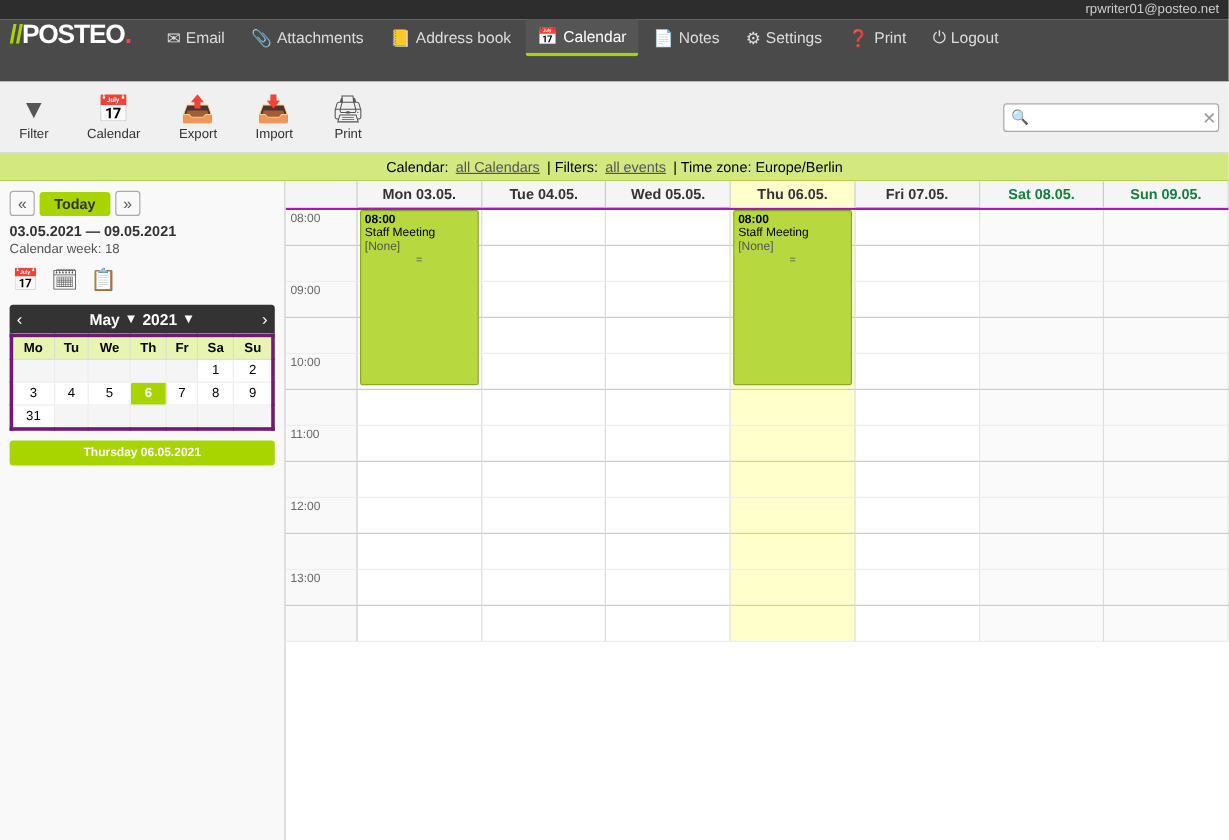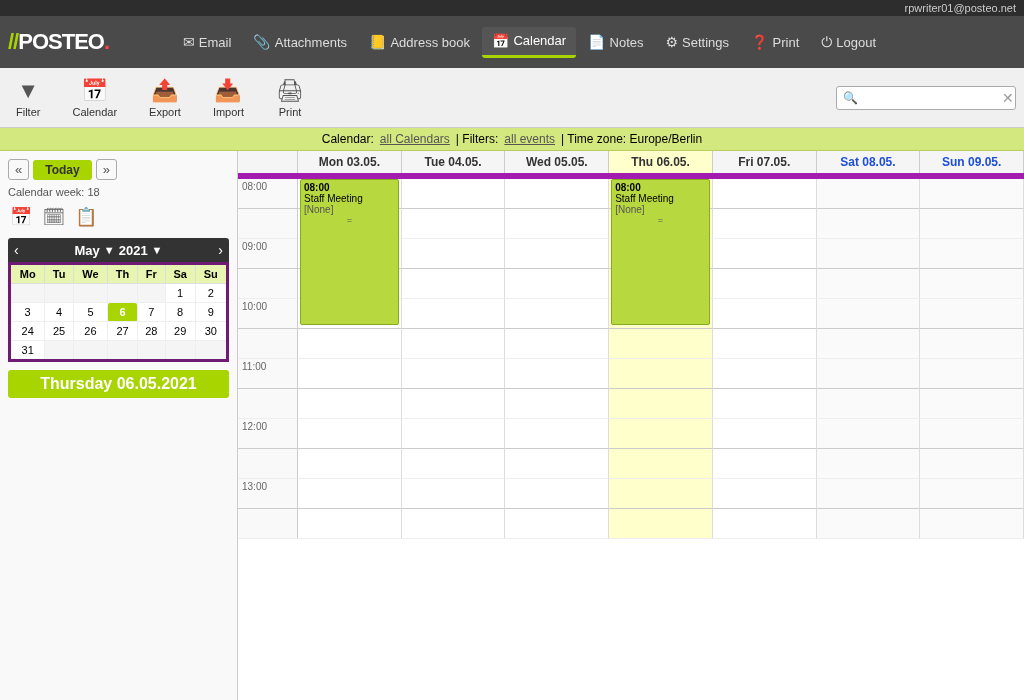--- a/index.html
+++ b/index.html
@@ -11,24 +11,23 @@
       color: #ccc;
       font-size: 11px;
       text-align: right;
       padding: 2px 8px;
     }
 
     
     #navbar {
       background: #4a4a4a;
       display: flex;
-      align-items: center;
+      align-items: flex-start;
       padding: 0 8px;
       height: 52px;
-      gap: 44px;
     }
     #logo {
       color: #fff;
       font-size: 22px;
       font-weight: bold;
       margin-right: 20px;
       letter-spacing: -1px;
     }
     #logo span { color: #a8d400; }
     #logo .dot { color: #ff4444; }
@@ -240,50 +239,50 @@
 
     
     #selected-date-bar {
       background: #a8d400;
       color: #fff;
       font-weight: bold;
       text-align: center;
       padding: 5px;
       border-radius: 3px;
       margin-top: 8px;
-      font-size: 16px;
+      font-size: 10px;
     }
 
     
     #cal-area {
       flex: 1;
       overflow: hidden;
       display: flex;
       flex-direction: column;
       position: relative;
     }
 
     
     #day-headers {
       display: grid;
       grid-template-columns: 60px repeat(7, 1fr);
-      border-bottom: 6px solid #a21caf;
+      border-bottom: 2px solid #a21caf;
       background: #f5f5f5;
     }
     .day-header-empty { background: #f5f5f5; border-right: 1px solid #ccc; }
     .day-header {
       text-align: center;
       padding: 4px 2px;
       font-size: 12px;
       font-weight: bold;
       border-right: 1px solid #ccc;
       color: #333;
     }
     .day-header.today-col { background: #ffffcc; }
-    .day-header.weekend-col { background: #f5f5f5; color: #1d4ed8; }
+    .day-header.weekend-col { background: #f5f5f5; color: #15803d; }
 
     
     #allday-row {
       display: grid;
       grid-template-columns: 60px repeat(7, 1fr);
       border-bottom: 1px solid #ccc;
       min-height: 22px;
     }
     .allday-label {
       font-size: 10px;
@@ -438,20 +437,21 @@
 
 <div id="main">
 
   <div id="sidebar">
 
     <div id="week-nav">
       <button class="arrow-btn">«</button>
       <button id="today-btn">Today</button>
       <button class="arrow-btn">»</button>
     </div>
+    <div id="week-range">03.05.2021 — 09.05.2021</div>
     <div id="cal-week-label">Calendar week: 18</div>
 
     <div id="view-icons">
       <span class="view-icon-btn">📅</span>
       <span class="view-icon-btn">🗓</span>
       <span class="view-icon-btn">📋</span>
     </div>
 
     <div id="mini-cal">
       <div id="mini-cal-header">
@@ -489,29 +489,20 @@
             <tr>
               <td>3</td>
               <td>4</td>
               <td>5</td>
               <td class="cal-today">6</td>
               <td>7</td>
               <td>8</td>
               <td>9</td>
             </tr>
             <tr>
-              <td>24</td>
-              <td>25</td>
-              <td>26</td>
-              <td>27</td>
-              <td>28</td>
-              <td>29</td>
-              <td>30</td>
-            </tr>
-            <tr>
               <td>31</td>
               <td class="cal-empty"></td>
               <td class="cal-empty"></td>
               <td class="cal-empty"></td>
               <td class="cal-empty"></td>
               <td class="cal-empty"></td>
               <td class="cal-empty"></td>
             </tr>
           </tbody>
       </table>

